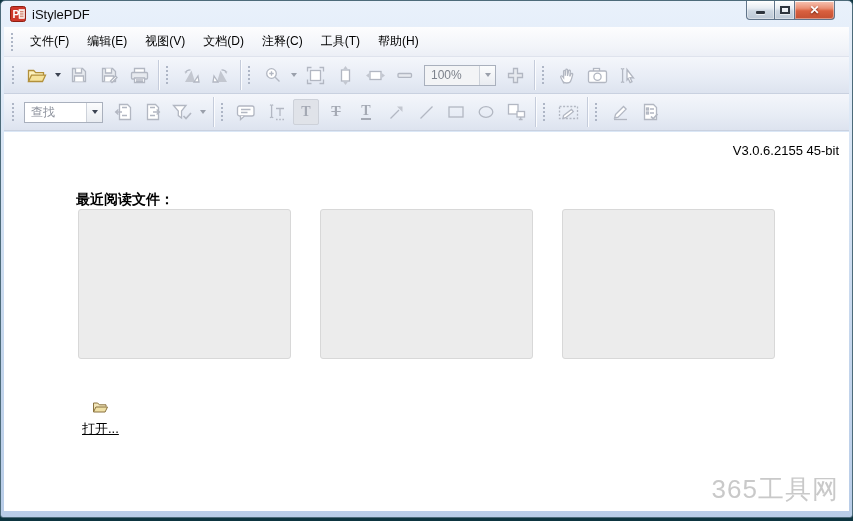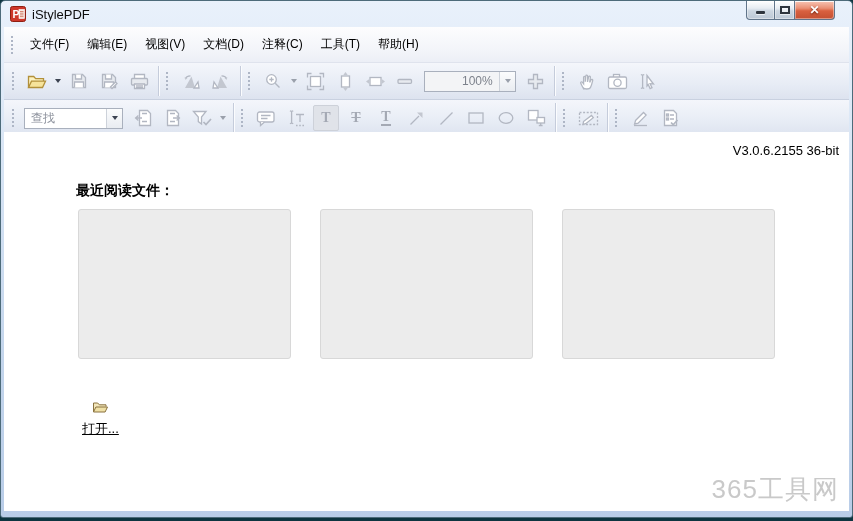--- a/index.html
+++ b/index.html
@@ -32,21 +32,21 @@
   .btn-max { width:21px; margin-left:-1px; }
   .btn-close {
     width:41px; margin-left:-1px; border-radius:0 0 4px 0;
     background:linear-gradient(180deg,#f7c5b5 0%,#ea9075 40%,#d9603f 55%,#c44f31 100%);
     color:#fff; font-size:12px; font-weight:bold; text-shadow:0 1px 2px rgba(80,15,0,.8);
   }
   .glyph-min { width:9px; height:3px; background:#2e353e; border-radius:1px; margin-bottom:5px; box-shadow:0 1px 0 rgba(255,255,255,.7); }
   .glyph-max { width:10px; height:8px; border:2px solid #2e353e; background:rgba(255,255,255,.55); box-shadow:0 1px 0 rgba(255,255,255,.6); }
   
   .menubar {
-    height:36px; margin:0 3px;
+    height:30px; margin:0 3px;
     background:linear-gradient(180deg,#fdfdfe 0%,#f2f4f9 70%,#eceff6 100%);
     border-bottom:1px solid #dfe3ed;
     display:flex; align-items:center; padding:8px 4px;
   }
   .grip { width:3px; height:18px; border-left:2px dotted #aeb6c6; margin:0 7px 0 3px; }
   .menu-item { padding:4px 9px; font-size:12px; color:#000; cursor:default; }
   
   .toolbar {
     height:37px; margin:0 3px;
     background:linear-gradient(180deg,#f4f6fb 0%,#e7ecf5 60%,#dde3ef 100%);
@@ -59,33 +59,33 @@
     min-width:26px; height:26px; display:flex; align-items:center; justify-content:center;
     border-radius:2px; margin:0 2px; cursor:default;
   }
   .tb-btn.hl-bg { background:#e0e3e9; border:1px solid #cdd1d9; }
   .caret { width:0; height:0; border-left:3.5px solid transparent; border-right:3.5px solid transparent; border-top:4.5px solid #9aa0ab; }
   .caret.dark { border-top-color:#3c4352; }
   .dd-wrap { width:12px; height:26px; display:flex; align-items:center; justify-content:center; }
   .combo { height:21px; border:1px solid #a9b0bd; display:flex; align-items:stretch; font-size:12px; background:#fff; }
   .combo-val { flex:1; display:flex; align-items:center; padding:0 6px; color:#8b909b; }
   .combo-dd { width:16px; border-left:1px solid #cdd2da; display:flex; align-items:center; justify-content:center; background:linear-gradient(180deg,#fbfcfd,#e9ecf1); }
-  .combo-zoom { width:92px; background:#f3f4f6; margin:0 4px;padding-left:31px; }
+  .combo-zoom { width:72px; background:#f3f4f6; margin:0 4px; }
   .combo-zoom .combo-val { color:#7d828c; }
-  .combo-find { width:99px; margin:0 4px 0 2px; }
+  .combo-find { width:79px; margin:0 4px 0 2px; }
   .tletter { font-family:"Liberation Serif", serif; font-size:14px; font-weight:bold; color:#a4a9b4; line-height:1; }
   .tletter.strike { text-decoration:line-through; }
   .tletter.under { border-bottom:2px solid #a4a9b4; }
   svg.ic { stroke:#b2b7c2; fill:none; stroke-width:1.3; }
   svg.ic .fill { fill:#e7eaef; }
   svg.ic .solid { fill:#c3c7d0; stroke:none; }
   
   .content { position:absolute; left:3px; right:3px; top:131px; bottom:6px; background:#ffffff; }
   .version { position:absolute; top:11px; right:10px; font-size:13px; color:#000; }
-  .recent-heading { position:absolute; top:50px; left:72px; font-size:14px; font-weight:bold; color:#000; }
+  .recent-heading { position:absolute; top:59px; left:72px; font-size:14px; font-weight:bold; color:#000; }
   .slots { position:absolute; top:77px; left:74px; display:flex; gap:29px; }
   .slot { width:213px; height:150px; background:#ececec; border:1px solid #d8d8d8; border-radius:3px; }
   .open-row { position:absolute; top:268px; left:78px; display:flex; align-items:center; gap:6px;flex-direction:column; }
   .open-link { font-size:13px; color:#000; text-decoration:underline; cursor:pointer; }
   .watermark { position:absolute; right:10px; bottom:4px; font-size:26px; color:#c9c9c9; letter-spacing:1px; }
 </style>
 </head>
 <body>
 
 <div class="window">
@@ -379,21 +379,21 @@
           <rect x="5.5" y="5" width="2" height="2"></rect>
           <rect x="5.5" y="9" width="2" height="2"></rect>
           <path d="M9 6h4M9 10h4"></path>
           <path d="M10 13.5l2.2 2.2 4.3-4.7" stroke-width="1.7"></path>
         </svg>
       </span>
     </div>
   </div>
 
   <div class="content">
-    <div class="version">V3.0.6.2155 36-bit</div>
+    <div class="version">V3.0.6.2155 45-bit</div>
     <div class="recent-heading">最近阅读文件：</div>
     <div class="slots">
       <div class="slot"></div>
       <div class="slot"></div>
       <div class="slot"></div>
     </div>
     <div class="open-row">
       <svg width="17" height="14" viewBox="0 0 17 14">
         <path d="M1.5 12v-9h4.2l1.6 1.8h6.7v1.7" fill="#f3e7bb" stroke="#8a7340"></path>
         <path d="M1.5 12l2.4-5h11.6l-2.4 5z" fill="#efe0a6" stroke="#8a7340"></path>

